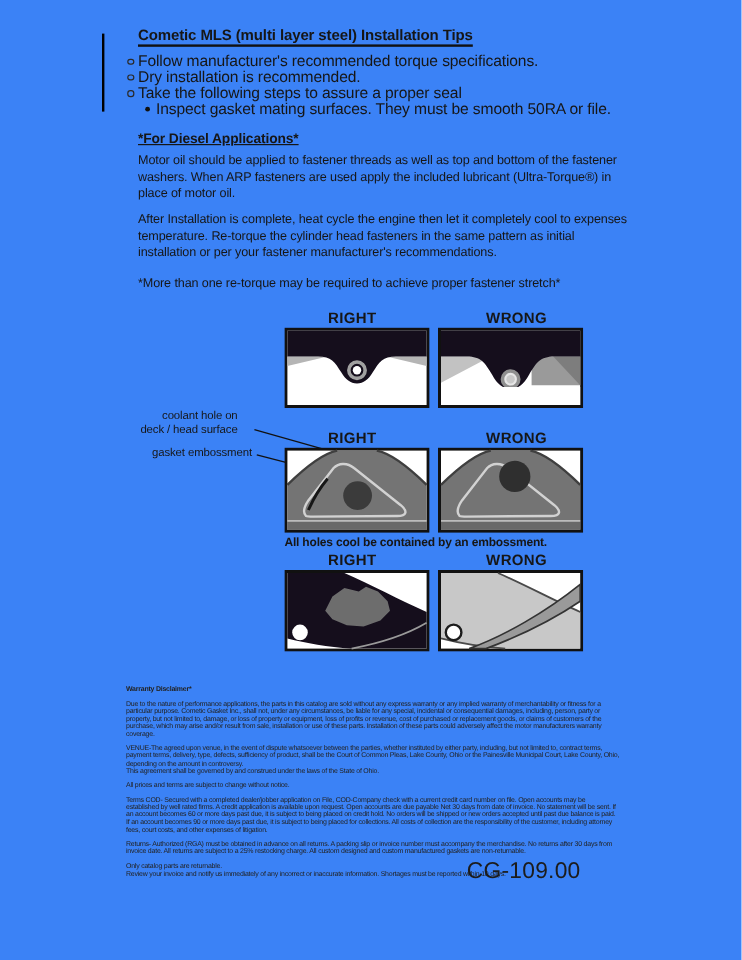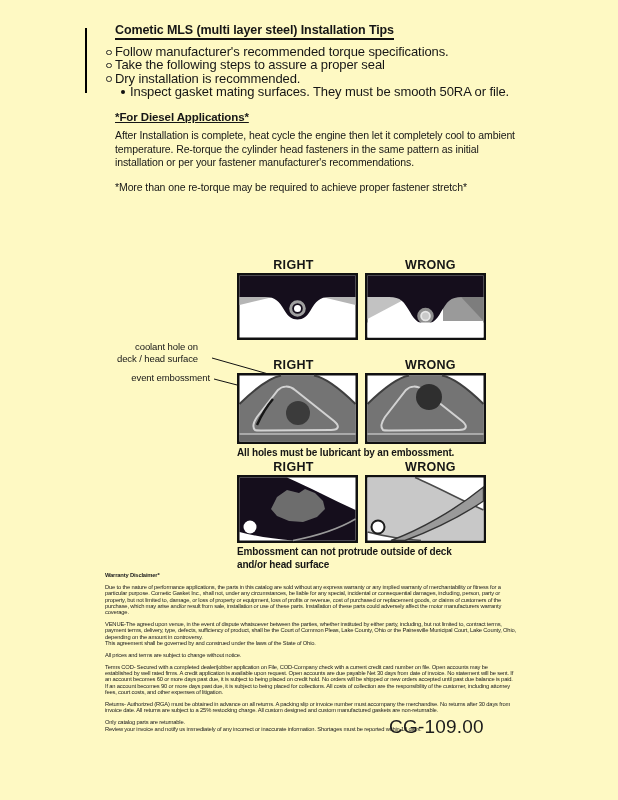--- a/index.html
+++ b/index.html
@@ -1,16 +1,16 @@
 <!DOCTYPE html>
 <html><head>
 <meta charset="utf-8">
 <style>
   html,body{margin:0;padding:0;background:#fff;}
-  .page{position:relative;width:618px;height:800px;background:#fef9c3;overflow:hidden;
+  .page{position:relative;width:618px;height:800px;background:#3b82f6;overflow:hidden;
         font-family:"Liberation Sans",sans-serif;color:#161616;letter-spacing:-0.1px;}
 
   .margin-rule{position:absolute;left:85px;top:28px;width:2px;height:65px;background:#000;}
 
   
   .top-text{position:absolute;left:105px;top:20px;width:428px;}
   .title{display:inline-block;margin:0 0 5px 10px;font-size:12.5px;font-weight:bold;
          border-bottom:2px solid #111;padding-bottom:1px;}
   ul{list-style:none;margin:0;padding:0;font-size:13px;line-height:13.3px;}
   li{position:relative;padding-left:10px;}
@@ -52,28 +52,29 @@
 <body>
 
 <div class="page">
 
   <div class="margin-rule"></div>
 
   <div class="top-text">
     <div class="title">Cometic MLS (multi layer steel) Installation Tips</div>
     <ul class="bullets">
       <li><span class="ring-marker"></span><span>Follow manufacturer's recommended torque specifications.</span></li>
+      <li><span class="ring-marker"></span><span>Dry installation is recommended.</span></li>
       <li><span class="ring-marker"></span><span>Take the following steps to assure a proper seal</span></li>
-      <li><span class="ring-marker"></span><span>Dry installation is recommended.</span></li>
     </ul>
     <ul class="subbullets">
       <li><span class="dot-marker"></span><span>Inspect gasket mating surfaces.  They must be smooth 50RA or file.</span></li>
     </ul>
     <div class="diesel-heading">*For Diesel Applications*</div>
-    <p class="para">After Installation is complete, heat cycle the engine then let it completely cool to ambient temperature. Re-torque the cylinder head fasteners in the same pattern as initial installation or per your fastener manufacturer's recommendations.</p>
+    <p class="para">Motor oil should be applied to fastener threads as well as top and bottom of the fastener washers. When ARP fasteners are used apply the included lubricant (Ultra-Torque®) in place of motor oil.</p>
+    <p class="para">After Installation is complete, heat cycle the engine then let it completely cool to expenses temperature. Re-torque the cylinder head fasteners in the same pattern as initial installation or per your fastener manufacturer's recommendations.</p>
     <p class="para last">*More than one re-torque may be required to achieve proper fastener stretch*</p>
   </div>
 
   <div class="pair pair1">
     <div class="hdr-row">
       <div class="hdr">RIGHT</div>
       <div class="hdr">WRONG</div>
     </div>
     <div class="box-row">
       <svg width="121" height="67" viewBox="0 0 121 67">
@@ -92,21 +93,21 @@
         <path d="M2.5,2.5 H118.5 V24 H97 C85,24 82,29 76,39 C71.5,47.5 66.5,51 60.5,51 C54.5,51 49.5,47.5 45,39 C39,29 36,24 24,24 H2.5 Z" fill="#150e1c"></path>
         <circle cx="60.5" cy="43" r="6.8" fill="#e6e6e6" stroke="#8f8f8f" stroke-width="3"></circle>
         <circle cx="60.5" cy="43" r="3.5" fill="#c9c9c9"></circle>
         <rect x="2.5" y="49.5" width="116" height="15" fill="#ffffff"></rect>
       </svg>
     </div>
   </div>
 
   <div class="callout coolant">coolant hole on
 deck / head surface</div>
-  <div class="callout emboss">event embossment</div>
+  <div class="callout emboss">gasket embossment</div>
   <svg class="pointer-svg" width="92" height="45" viewBox="0 0 92 45">
     <line x1="2" y1="6" x2="83" y2="29" stroke="#111" stroke-width="1"></line>
     <line x1="4" y1="27" x2="54" y2="40" stroke="#111" stroke-width="1"></line>
   </svg>
 
   <div class="pair pair2">
     <div class="hdr-row">
       <div class="hdr">RIGHT</div>
       <div class="hdr">WRONG</div>
     </div>
@@ -126,21 +127,21 @@
         <rect x="1.25" y="1.25" width="118.5" height="68.5" fill="#ffffff" stroke="#111" stroke-width="2.5"></rect>
         <path d="M2.5,68.5 H118.5 V31 C97,10 85,4 77,2.5 H44 C36,4 24,10 2.5,31 Z" fill="#747474"></path>
         <path d="M2.5,31 C24,10 36,4 44,2.5" fill="none" stroke="#3f3f3f" stroke-width="2"></path>
         <path d="M77,2.5 C85,4 97,10 118.5,31" fill="none" stroke="#3f3f3f" stroke-width="2"></path>
         <rect x="2.5" y="61.5" width="116" height="7" fill="#696969"></rect>
         <line x1="2.5" y1="61" x2="118.5" y2="61" stroke="#bcbcbc" stroke-width="1.5"></line>
         <path d="M18,57 C15,54 16,50 20,44 L41,17 C45,13 52,12 58,17 L97,48 C103,53 102,57 94,57 L24,57.5 C20,57.5 19,57.5 18,57 Z" fill="none" stroke="#d2d2d2" stroke-width="2"></path>
         <circle cx="64" cy="24" r="13" fill="#2f2f2f"></circle>
       </svg>
     </div>
-    <div class="caption">All holes must be lubricant by an embossment.</div>
+    <div class="caption">All holes cool be contained by an embossment.</div>
   </div>
 
   <div class="pair pair3">
     <div class="hdr-row">
       <div class="hdr">RIGHT</div>
       <div class="hdr">WRONG</div>
     </div>
     <div class="box-row">
       <svg width="121" height="68" viewBox="0 0 121 68">
         <rect x="1.25" y="1.25" width="118.5" height="65.5" fill="#ffffff" stroke="#111" stroke-width="2.5"></rect>
@@ -151,22 +152,20 @@
       </svg>
       <svg width="121" height="68" viewBox="0 0 121 68">
         <rect x="1.25" y="1.25" width="118.5" height="65.5" fill="#ffffff" stroke="#111" stroke-width="2.5"></rect>
         <path d="M2.5,2.5 H50 C72,12 96,25 118.5,35 V65.5 H56 C36,64 18,61 2.5,57 Z" fill="#c8c8c8"></path>
         <path d="M50,2.5 C72,12 96,25 118.5,35" fill="none" stroke="#4a4a4a" stroke-width="1.5"></path>
         <path d="M2.5,57 C18,61 36,64 56,65.5" fill="none" stroke="#4a4a4a" stroke-width="1.5"></path>
         <path d="M26,65.5 C55,55 90,35 118.5,12 L118.5,26 C92,44 60,58 40,65.5 Z" fill="#9a9a9a" stroke="#333333" stroke-width="1.4"></path>
         <circle cx="13" cy="52" r="6.5" fill="#ffffff" stroke="#1c1c1c" stroke-width="2"></circle>
       </svg>
     </div>
-    <div class="caption">Embossment can not protrude outside of deck
-and/or head surface</div>
   </div>
 
   <div class="legal">
     <p class="legal-heading">Warranty Disclaimer*</p>
     <p>Due to the nature of performance applications, the parts in this catalog are sold without any express warranty or any implied warranty of merchantability or fitness for a particular purpose.  Cometic Gasket Inc., shall not, under any circumstances, be liable for any special, incidental or consequential damages, including, person, party or property, but not limited to, damage, or loss of property or equipment, loss of profits or revenue, cost of purchased or replacement goods, or claims of customers of the purchase, which may arise and/or result from sale, installation or use of these parts.  Installation of these parts could adversely affect the motor manufacturers warranty coverage.</p>
     <p>VENUE-The agreed upon venue, in the event of dispute whatsoever between the parties, whether instituted by either party, including, but not limited to, contract terms, payment terms, delivery, type, defects, sufficiency of product, shall be the Court of Common Pleas, Lake County, Ohio or the Painesville Municipal Court, Lake County, Ohio, depending on the amount in controversy.
 This agreement shall be governed by and construed under the laws of the State of Ohio.</p>
     <p>All prices and terms are subject to change without notice.</p>
     <p>Terms COD- Secured with a completed dealer/jobber application on File, COD-Company check with a current credit card number on file.  Open accounts may be established by well rated firms.  A credit application is available upon request.  Open accounts are due payable Net 30 days from date of invoice.  No statement will be sent.  If an account becomes 60 or more days past due, it is subject to being placed on credit hold.  No orders will be shipped or new orders accepted until past due balance is paid.  If an account becomes 90 or more days past due, it is subject to being placed for collections.  All costs of collection are the responsibility of the customer, including attorney fees, court costs, and other expenses of litigation.</p>
     <p>Returns- Authorized (RGA) must be obtained in advance on all returns.  A packing slip or invoice number must accompany the merchandise.  No returns after 30 days from invoice date.  All returns are subject to a 25% restocking charge.  All custom designed and custom manufactured gaskets are non-returnable.</p>

